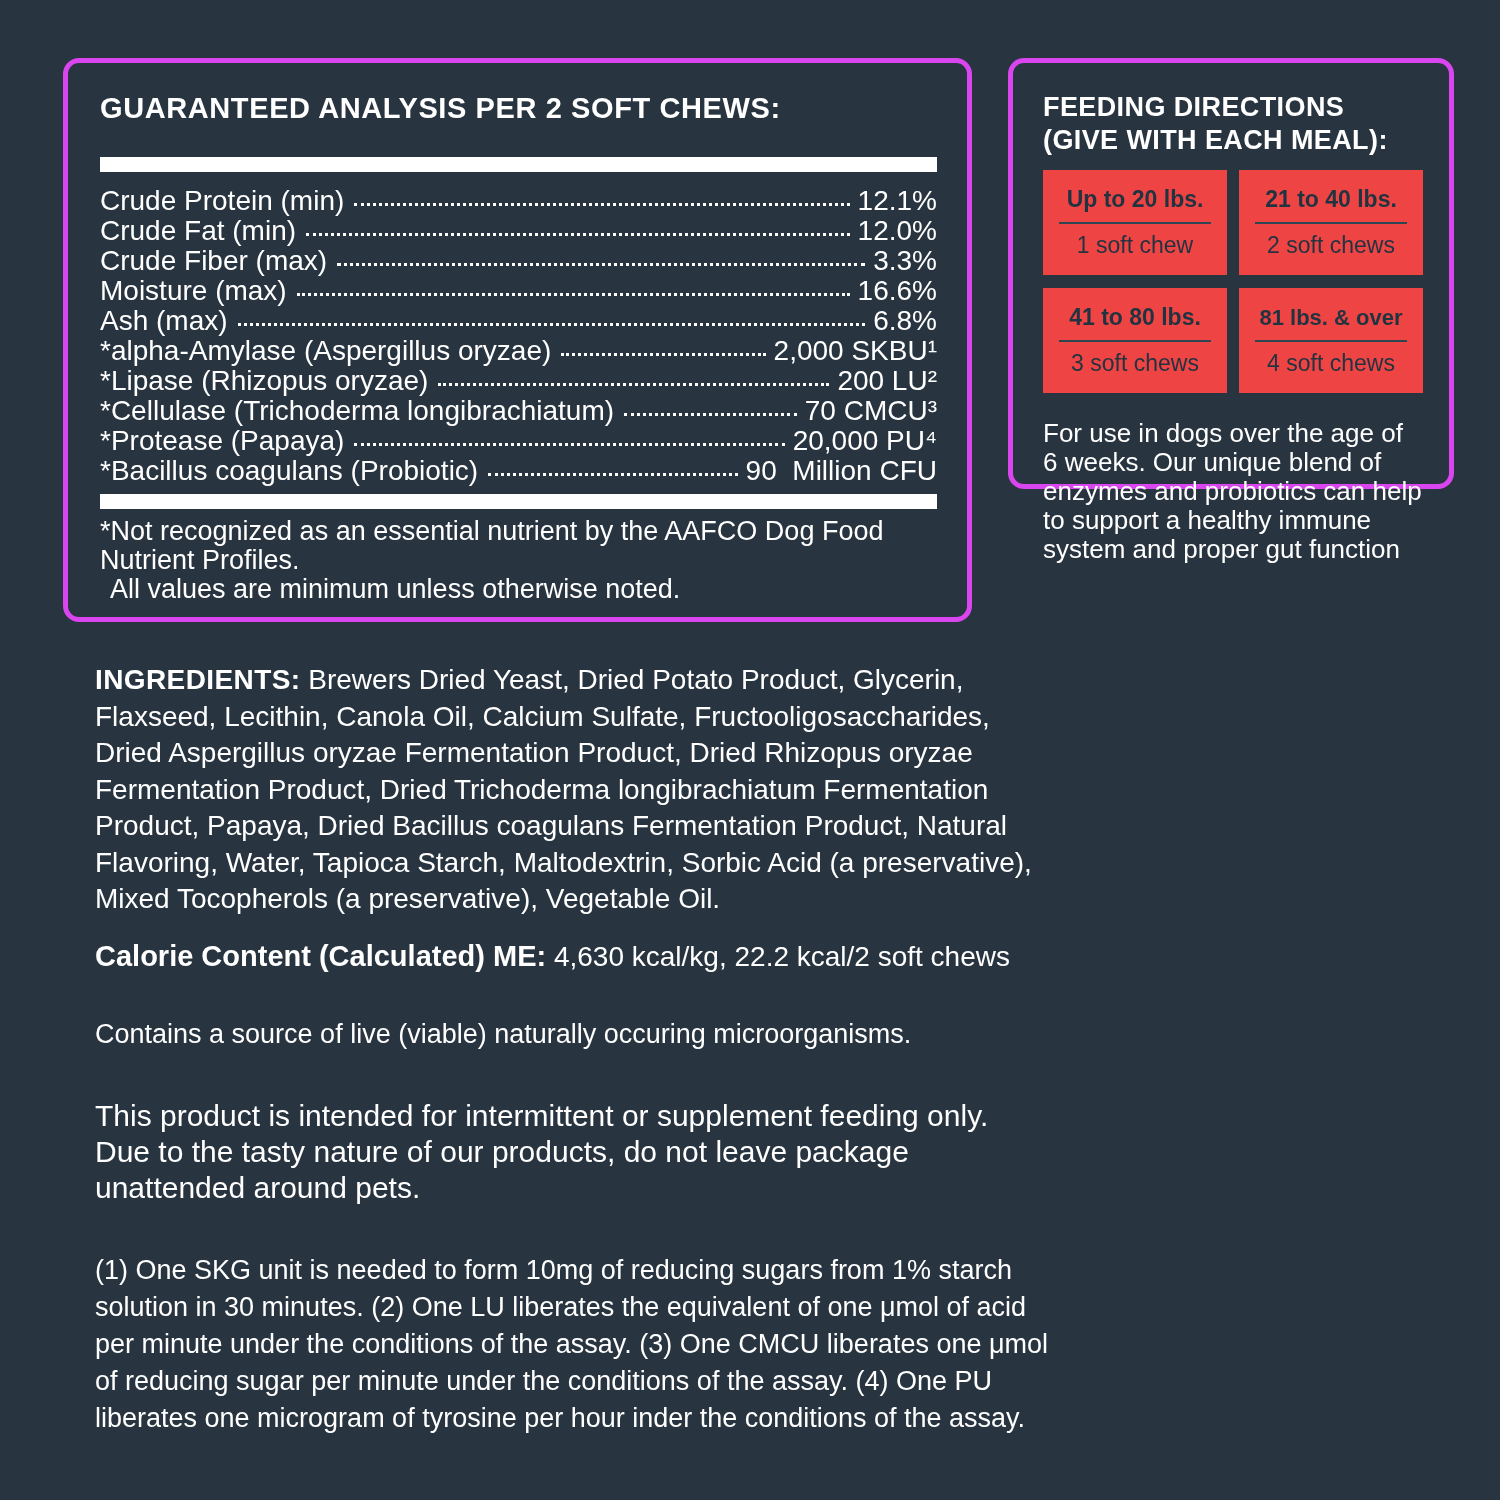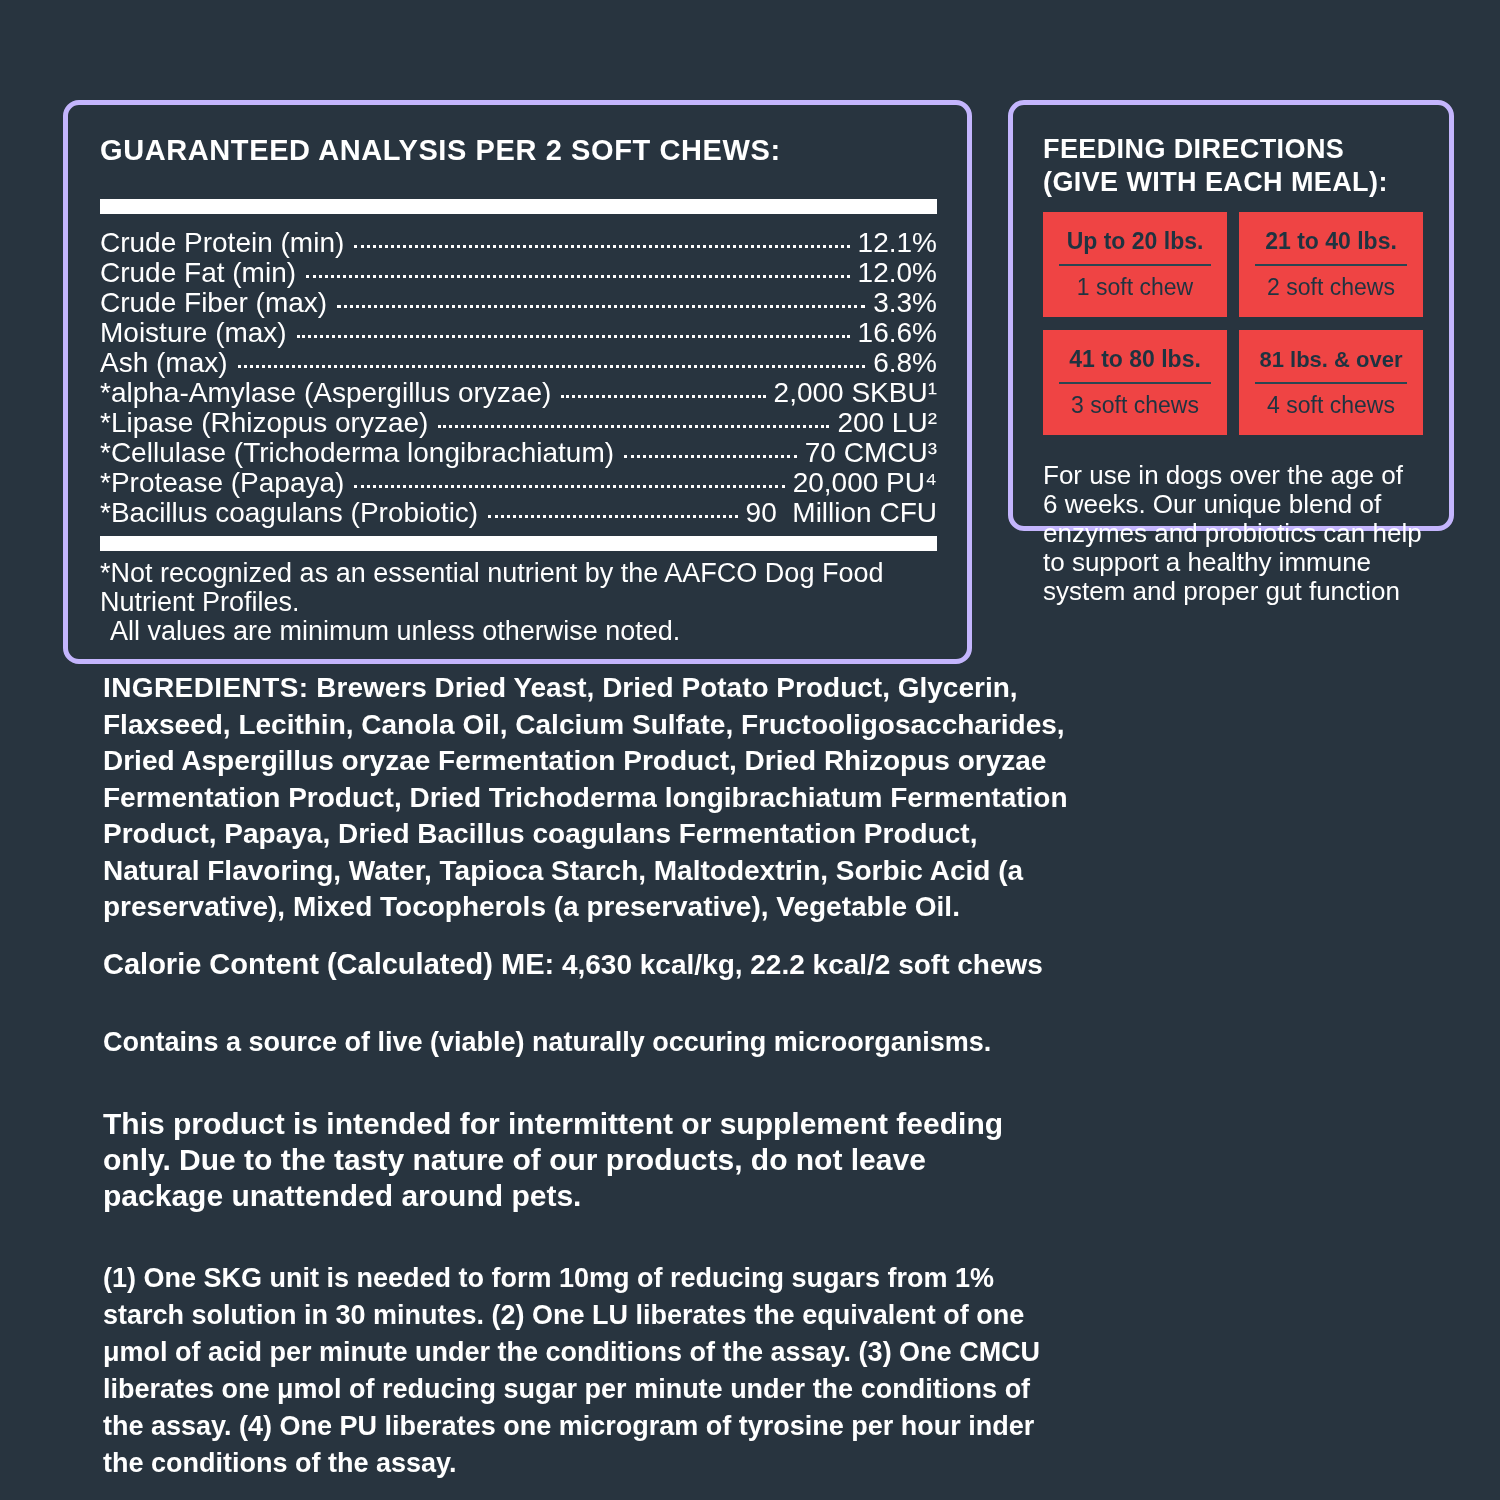--- a/index.html
+++ b/index.html
@@ -6,25 +6,24 @@
   .page {
     position:relative;
     width:1500px; height:1500px;
     background:#28343f;
     color:#ffffff;
     font-family:"Liberation Sans", sans-serif;
     overflow:hidden;
   }
   .panel {
     position:absolute; top:58px;
-    border:5px solid #c4b5fd;
+    border:5px solid #d946ef;
     border-radius:16px;
     box-sizing:border-box;
     background:#28343f;
-    margin-top:42px;
   }
   .analysis-panel { left:63px; width:909px; height:564px; padding:28px 30px 0 32px; }
   .feeding-panel  { left:1008px; width:446px; height:431px; padding:28px 26px 0 30px; }
 
   .panel h2 {
     margin:0;
     font-size:29px; line-height:34px;
     font-weight:bold; letter-spacing:0.6px;
     color:#ffffff;
   }
@@ -77,21 +76,21 @@
   .fbox .amount { font-size:23px; white-space:nowrap; }
 
   .feeding-note {
     margin:26px 0 0 0;
     font-size:26px; line-height:29px;
   }
 
   .bodytext {
     position:absolute; left:95px; top:662px; width:1075px;
   }
-  .bodytext p { margin:8px;font-weight:bold; }
+  .bodytext p { margin:0; }
   .ingredients { font-size:28px; line-height:36.5px; width:965px; }
   .ingredients b { letter-spacing:0.4px; }
   .calorie { margin-top:22px !important; font-size:28px; }
   .calorie b { font-size:29px; }
   .contains { margin-top:46px !important; font-size:27px; }
   .product-note { margin-top:48px !important; font-size:30px; line-height:36px; width:905px; }
   .footnotes { margin-top:46px !important; font-size:27px; line-height:37px; width:960px; }
 </style>
 </head>
 <body>

